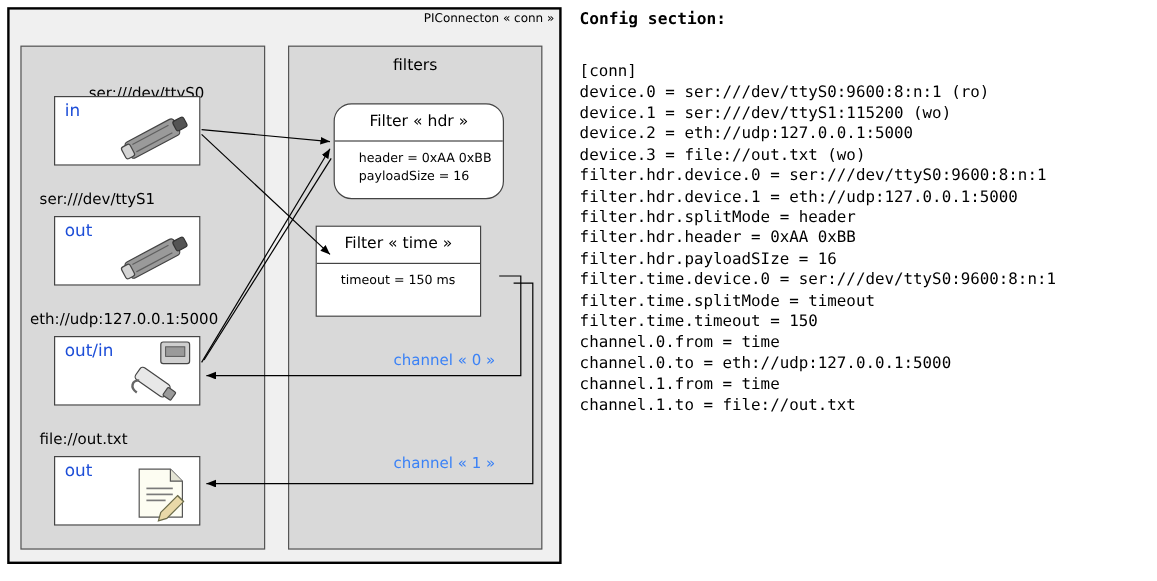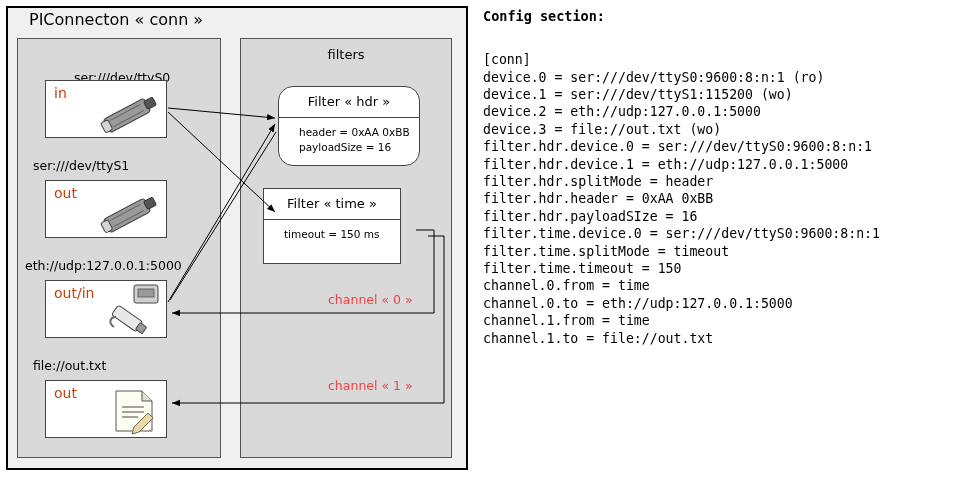--- a/index.html
+++ b/index.html
@@ -28,24 +28,23 @@
     width: 462px; height: 464px;
     background: #f0f0f0;
     border: 2px solid #000;
     box-sizing: border-box;
   }
 
   .outer-title {
     position: absolute;
     left: 0; top: 10px;
     width: 462px;
-    text-align: left;
-    font-size: 16px;
-    color: #000;
-    padding-left: 29px;
+    text-align: right;
+    font-size: 10px;
+    color: #000;
   }
 
   .group-box {
     position: absolute;
     background: #d9d9d9;
     border: 1px solid #555;
     box-sizing: border-box;
   }
 
   #devices-group {
@@ -75,21 +74,21 @@
   .node-card {
     position: absolute;
     background: #ffffff;
     border: 1px solid #444;
     box-sizing: border-box;
   }
   .node-card .node-name {
     position: absolute;
     left: 8px; top: 4px;
     font-size: 14px;
-    color: #c2410c;
+    color: #1d4ed8;
   }
 
   
   .filter-box {
     position: absolute;
     background: #ffffff;
     border: 1px solid #444;
     box-sizing: border-box;
   }
   .filter-title {
@@ -110,21 +109,21 @@
     left: 8px;
     font-size: 10.5px;
     line-height: 15px;
     color: #000;
     margin-left: 12px;
   }
 
   .channel-label {
     position: absolute;
     font-size: 12.5px;
-    color: #ef4444;
+    color: #3b82f6;
     white-space: nowrap;
   }
 
   
   #config {
     position: absolute;
     left: 483px; top: 0;
     width: 481px; height: 484px;
   }
   #config-heading {

